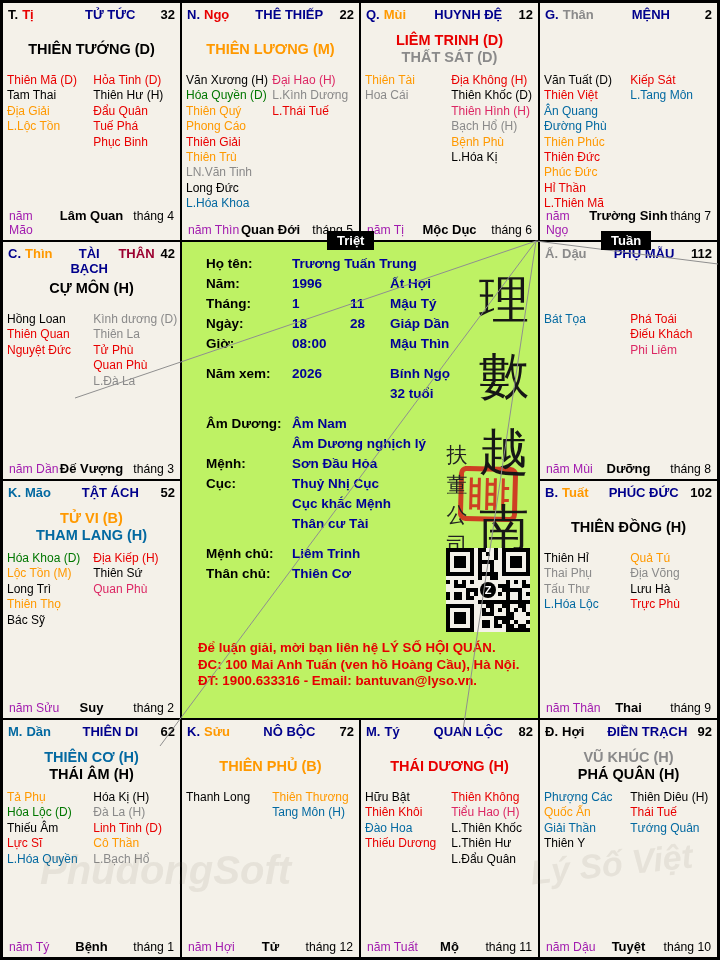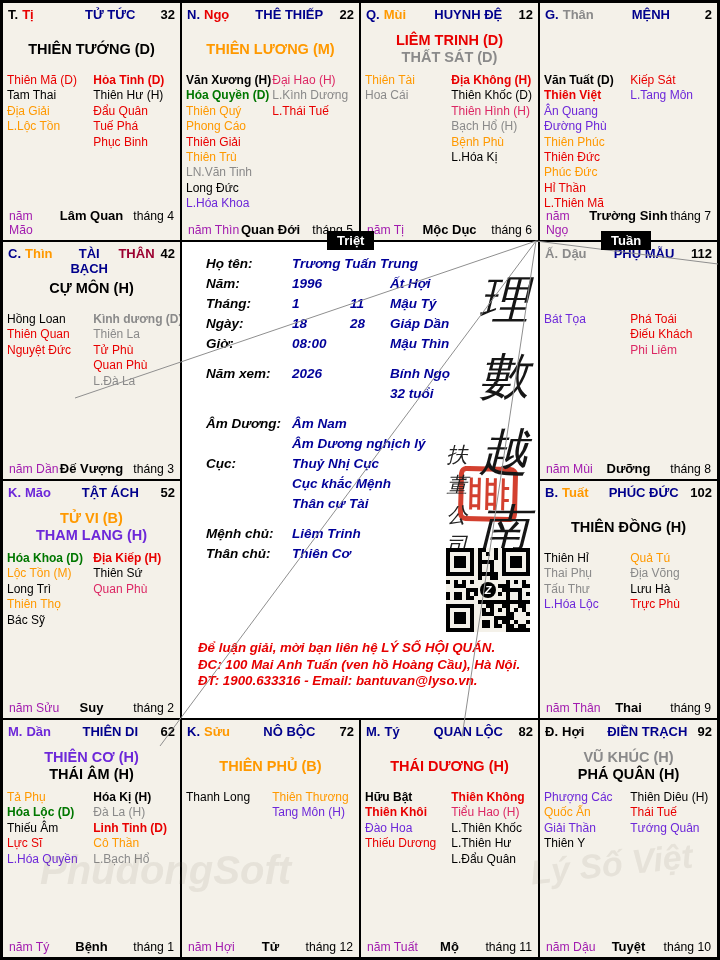--- a/index.html
+++ b/index.html
@@ -15,23 +15,23 @@
     font-weight:bold;font-size:14.5px;line-height:17px;}
   .stars{display:flex;font-size:12px;line-height:15.4px;}
   .col-l{width:51%;padding-left:4px;box-sizing:border-box;}
   .col-r{width:49%;box-sizing:border-box;}
   .minor{white-space:nowrap;}
   .foot{position:absolute;bottom:3px;left:6px;right:6px;display:flex;font-size:12.2px;align-items:baseline;}
   .fy{flex:1;text-align:left;color:#a21caf;}
   .fs{flex:1;text-align:center;font-weight:bold;font-size:13px;color:#000;white-space:nowrap;}
   .fm{flex:1;text-align:right;color:#000;}
   .c-k{color:#000000}.c-n{color:#00008c}.c-r{color:#e80000}.c-c{color:#dc2864}
-  .c-o{color:#ff9900}.c-g{color:#6d28d9}.c-dg{color:#007700}.c-gy{color:#8a8a8a}.c-m{color:#9b0030}
-  .b{font-weight:bold;}
-  #center{grid-area:2/2/4/4;position:relative;background:#ffffff;overflow:hidden;font-style:italic;}
+  .c-o{color:#ff9900}.c-g{color:#0369a1}.c-dg{color:#007700}.c-gy{color:#8a8a8a}.c-m{color:#9b0030}
+  .b{font-weight:normal;}
+  #center{grid-area:2/2/4/4;position:relative;background:#bef264;overflow:hidden;}
   #info-rows{position:absolute;left:24px;top:14px;width:310px;}
   .irow{display:flex;height:20px;font-size:13.5px;font-weight:bold;align-items:baseline;}
   .irow.gap{margin-top:10px;}
   .il{width:86px;color:#000;flex:none;}
   .iv{color:#000099;}
   .v1{width:58px;flex:none;}
   .v2{width:40px;flex:none;}
   .v3{flex:1;}
   .v1.wide{width:auto;flex:1;}
   #calli-big{position:absolute;left:288px;top:20px;width:68px;text-align:center;font-size:50px;line-height:76px;
@@ -98,20 +98,24 @@
           <span class="iv v2"></span>
           <span class="iv v3">32 tuổi</span>
         </div>
         <div class="irow gap">
           <span class="il">Âm Dương:</span>
           <span class="iv v1 wide">Âm Nam</span>
         </div>
         <div class="irow">
           <span class="il"></span>
           <span class="iv v1 wide">Âm Dương nghịch lý</span>
+        </div>
+        <div class="irow">
+          <span class="il">Mệnh:</span>
+          <span class="iv v1 wide">Sơn Đầu Hỏa</span>
         </div>
         <div class="irow">
           <span class="il">Cục:</span>
           <span class="iv v1 wide">Thuỷ Nhị Cục</span>
         </div>
         <div class="irow">
           <span class="il"></span>
           <span class="iv v1 wide">Cục khắc Mệnh</span>
         </div>
         <div class="irow">

